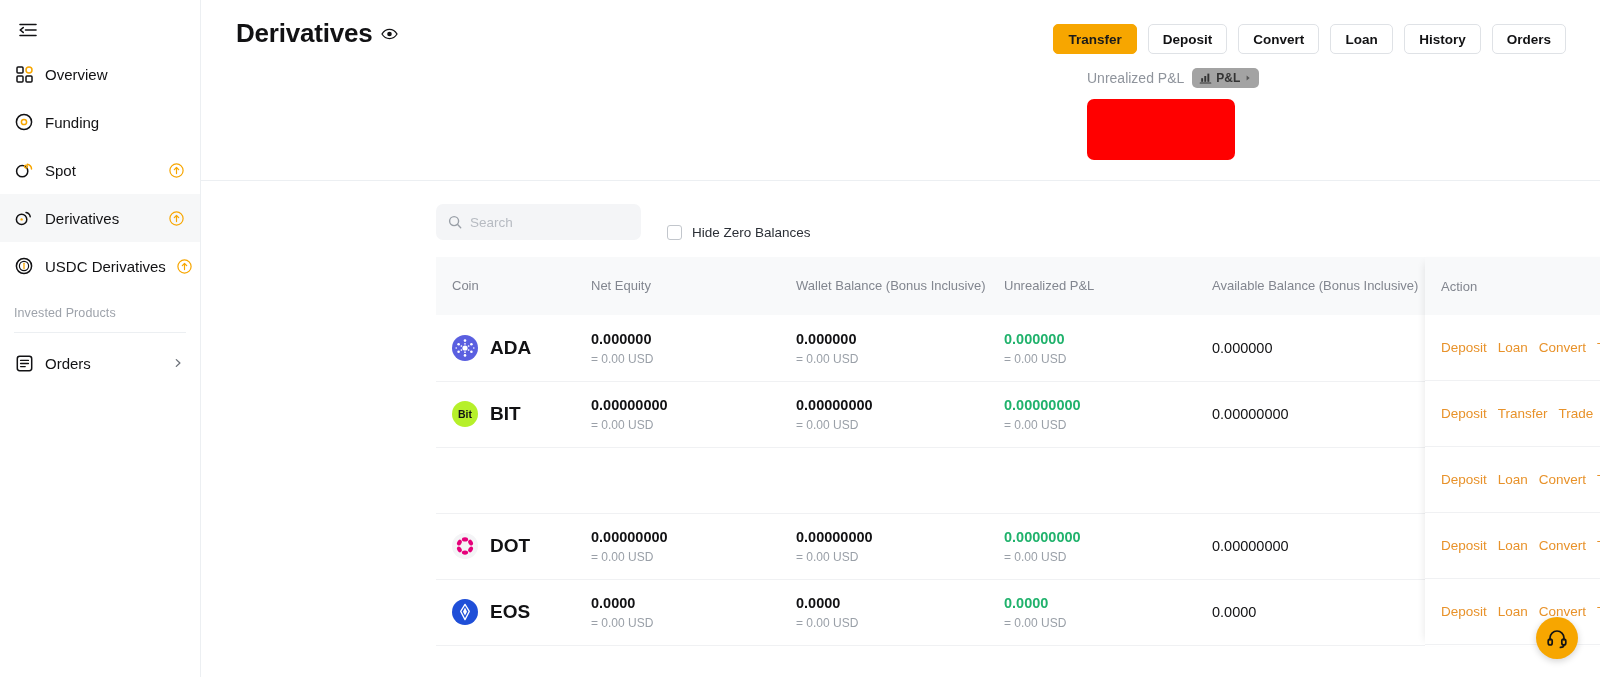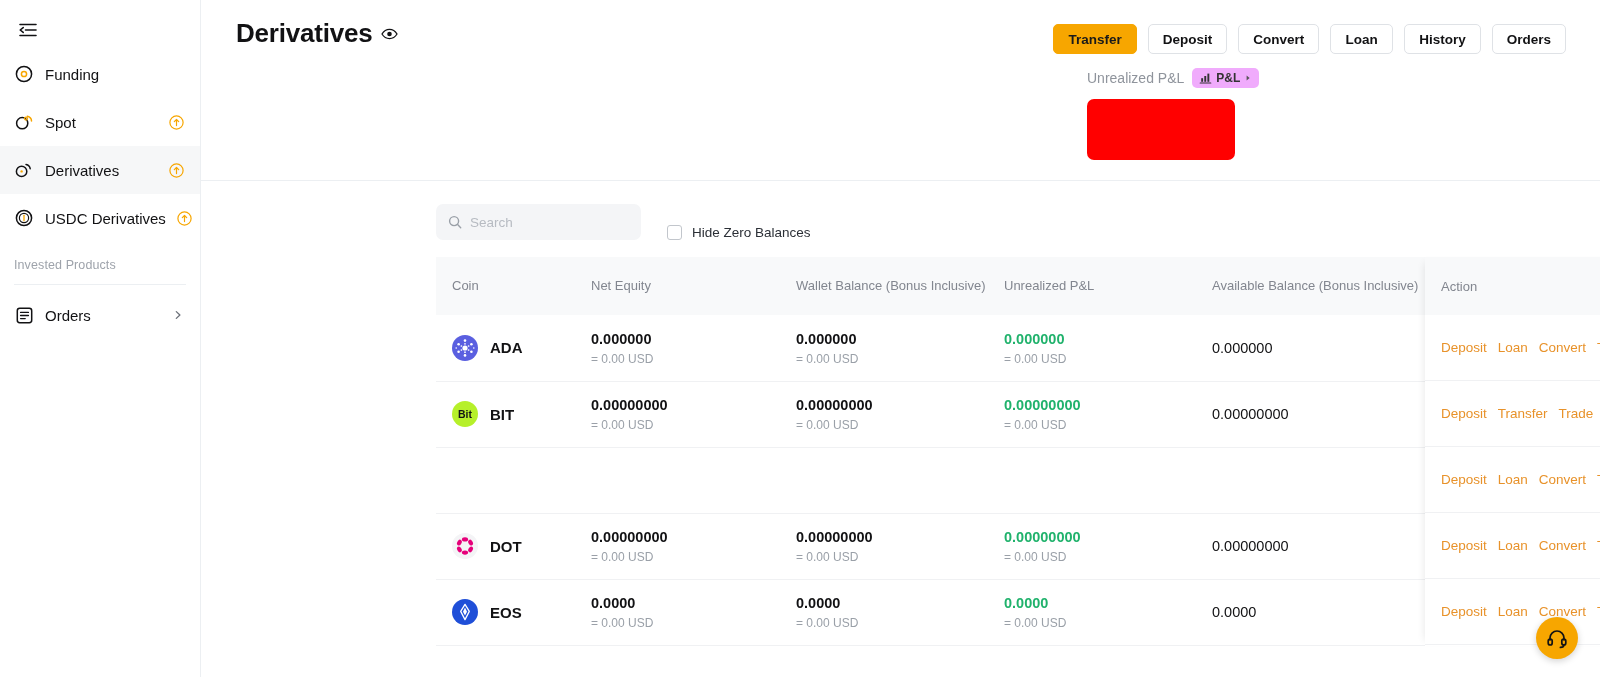--- a/index.html
+++ b/index.html
@@ -62,21 +62,21 @@
   .btn.primary { background: #f7a600; border-color: #f7a600; color: #1a1a1a; }
 
   
   .stats { display: flex; padding: 14px 0 0 0; position: relative; height: 120px; }
   .stat { position: absolute; }
   .stat.equity { left: 235px; top: 12px; }
   .stat.pnl { left: 886px; top: 14px; }
   .stat-label { font-size: 14px; color: #8f949c; display: flex; align-items: center; gap: 8px; }
   .pnl-chip {
     display: inline-flex; align-items: center; gap: 4px;
-    background: #f0abfc; border-radius: 5px; padding: 3px 7px;
+    background: #a3a3a3; border-radius: 5px; padding: 3px 7px;
     font-size: 12px; font-weight: 700; color: #333; cursor: pointer;
   }
   .redact { background: #ff0000; border-radius: 7px; }
   .redact.equity-box { width: 143px; height: 62px; margin-top: 11px; }
   .redact.pnl-box { width: 148px; height: 61px; margin-top: 11px; }
 
   .divider { height: 1px; background: #eceff2; margin-top: 6px; }
 
   
   .filters { display: flex; align-items: flex-end; padding: 23px 0 0 235px; gap: 26px; }
@@ -104,21 +104,21 @@
     font-size: 13px; font-weight: 400; color: #82868f;
     padding: 0 0 0 15px; vertical-align: middle; line-height: 1.45;
   }
   .table thead th.first { padding-left: 16px; }
   .table tbody td {
     height: 66px; border-bottom: 1px solid #f0f1f3;
     padding: 0 0 0 15px; vertical-align: middle; font-size: 14px;
   }
   .table tbody td.first { padding-left: 16px; }
   .coin-cell { display: flex; align-items: center; gap: 12px; }
-  .coin-name { font-size: 15px; font-weight: 600; color: #121214; }
+  .coin-name { font-size: 19px; font-weight: 600; color: #121214; }
   .num { font-size: 14.5px; font-weight: 700; color: #121214; line-height: 1.25; }
   .num.green { color: #20b26c; }
   .sub { font-size: 12px; color: #9aa0a8; margin-top: 4px; }
 
   
   col.c-coin { width: 140px; }
   col.c-net { width: 205px; }
   col.c-wal { width: 208px; }
   col.c-pnl { width: 208px; }
   col.c-avail { width: 240px; }
@@ -156,20 +156,31 @@
 
   <aside class="sidebar">
     <div class="hamburger">
       <svg width="18" height="14" viewBox="0 0 18 14" fill="none">
         <path d="M1 1.5h16M1 12.5h16" stroke="#121214" stroke-width="1.6" stroke-linecap="round"></path>
         <path d="M6.5 7h10.5" stroke="#121214" stroke-width="1.6" stroke-linecap="round"></path>
         <path d="M4.2 4.6L1.2 7l3 2.4" stroke="#121214" stroke-width="1.6" stroke-linecap="round" stroke-linejoin="round"></path>
       </svg>
     </div>
 
+    <div class="nav-item">
+      <span class="ico">
+        <svg width="17" height="17" viewBox="0 0 17 17" fill="none">
+          <rect x="1" y="1" width="6" height="6" rx="1" stroke="#121214" stroke-width="1.5"></rect>
+          <rect x="1" y="10" width="6" height="6" rx="1" stroke="#121214" stroke-width="1.5"></rect>
+          <rect x="10" y="10" width="6" height="6" rx="1" stroke="#121214" stroke-width="1.5"></rect>
+          <circle cx="13" cy="4" r="3" stroke="#f7a600" stroke-width="1.5"></circle>
+        </svg>
+      </span>
+      <span class="label">Overview</span>
+    </div>
 
 
     <div class="nav-item">
       <span class="ico">
         <svg width="18" height="18" viewBox="0 0 18 18" fill="none">
           <circle cx="9" cy="9" r="7.6" stroke="#121214" stroke-width="1.5"></circle>
           <circle cx="9" cy="9" r="2.6" stroke="#f7a600" stroke-width="1.5"></circle>
         </svg>
       </span>
       <span class="label">Funding</span>

